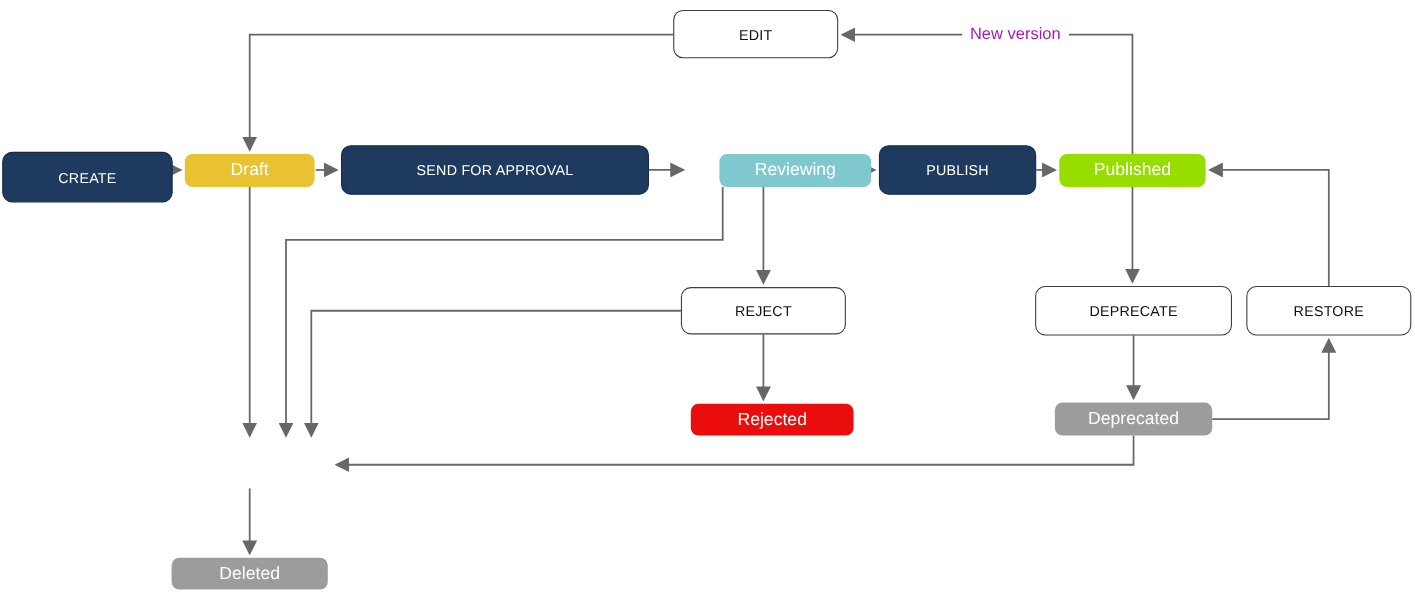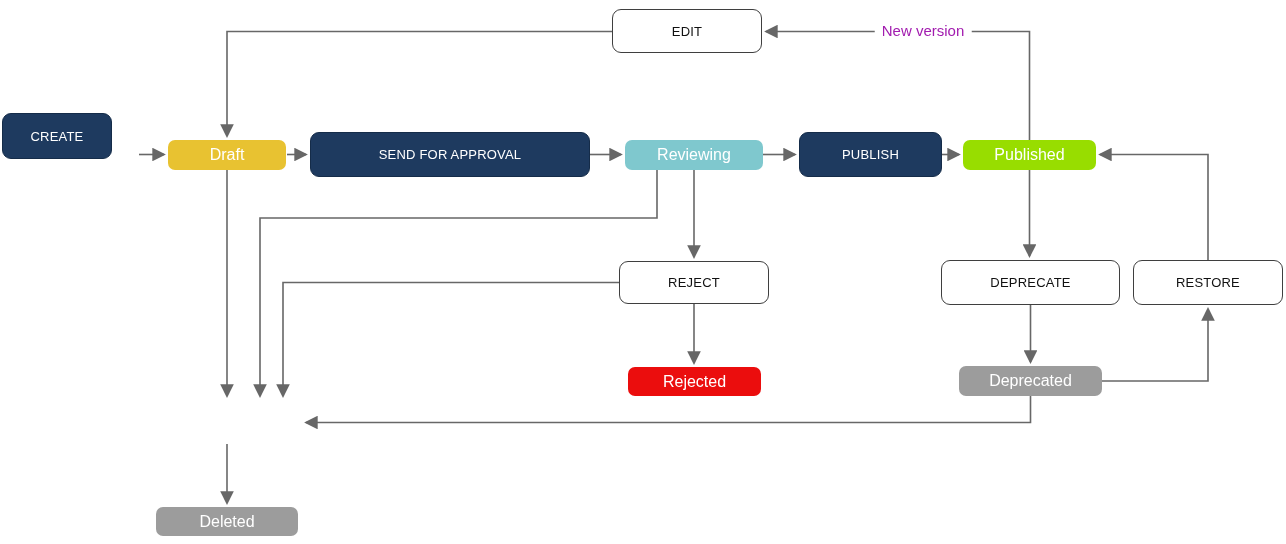--- a/index.html
+++ b/index.html
@@ -49,21 +49,21 @@
     border-color: #152c49;
     color: #ffffff;
   }
   .state {
     border-radius: 7px;
     font-size: 16px;
     color: #ffffff;
     border: none;
   }
   .bg-yellow { background: var(--yellow, #e8c231); }
-  .bg-teal   { background: var(--teal, #7fc8ce); }
+  .bg-teal   { background: var(--teal, #7fc8ce); margin-left: 29px; }
   .bg-green  { background: var(--green, #98dd00); align-items: center; }
   .bg-red    { background: var(--red, #eb0d0d); }
   .bg-gray   { background: var(--gray, #9c9c9c); }
   .edge-label {
     position: absolute;
     background: #ffffff;
     color: #a21caf;
     font-size: 15px;
     padding: 0 7px;
     line-height: 22px;
@@ -95,21 +95,21 @@
     <path class="edge" marker-end="url(#arrow)" d="M694,304 L694,363"></path>
     <path class="edge" marker-end="url(#arrow)" d="M619,282.5 L283,282.5 L283,396"></path>
     <path class="edge" marker-end="url(#arrow)" d="M1029.5,170 L1029.5,256"></path>
     <path class="edge" marker-end="url(#arrow)" d="M1030.5,305 L1030.5,362"></path>
     <path class="edge" marker-end="url(#arrow)" d="M1102,381 L1208,381 L1208,309"></path>
     <path class="edge" marker-end="url(#arrow)" d="M1208,260 L1208,154.5 L1100,154.5"></path>
     <path class="edge" marker-end="url(#arrow)" d="M1030.5,396 L1030.5,422.5 L306,422.5"></path>
     <path class="edge" marker-end="url(#arrow)" d="M227,444 L227,503"></path>
   </svg>
 
-  <div class="node action bg-navy" style="left:2px;top:113px;width:110px;height:46px">
+  <div class="node action bg-navy" style="left:2px;top:138px;width:155px;height:46px">
     <span>CREATE</span>
   </div>
 
   <div class="node state bg-yellow" style="left:168px;top:140px;width:118px;height:30px">
     <span>Draft</span>
   </div>
 
   <div class="node action bg-navy" style="left:310px;top:132px;width:280px;height:45px">
     <span>SEND FOR APPROVAL</span>
   </div>
@@ -129,21 +129,21 @@
   <div class="node action" style="left:612px;top:9px;width:150px;height:44px">
     <span>EDIT</span>
   </div>
 
   <div class="edge-label" style="left:923px;top:31px">New version</div>
 
   <div class="node action" style="left:619px;top:261px;width:150px;height:43px">
     <span>REJECT</span>
   </div>
 
-  <div class="node state bg-red" style="left:628px;top:367px;width:133px;height:29px">
+  <div class="node state bg-red" style="left:628px;top:367px;width:148px;height:29px">
     <span>Rejected</span>
   </div>
 
   <div class="node action" style="left:941px;top:260px;width:179px;height:45px">
     <span>DEPRECATE</span>
   </div>
 
   <div class="node action" style="left:1133px;top:260px;width:150px;height:45px">
     <span>RESTORE</span>
   </div>

